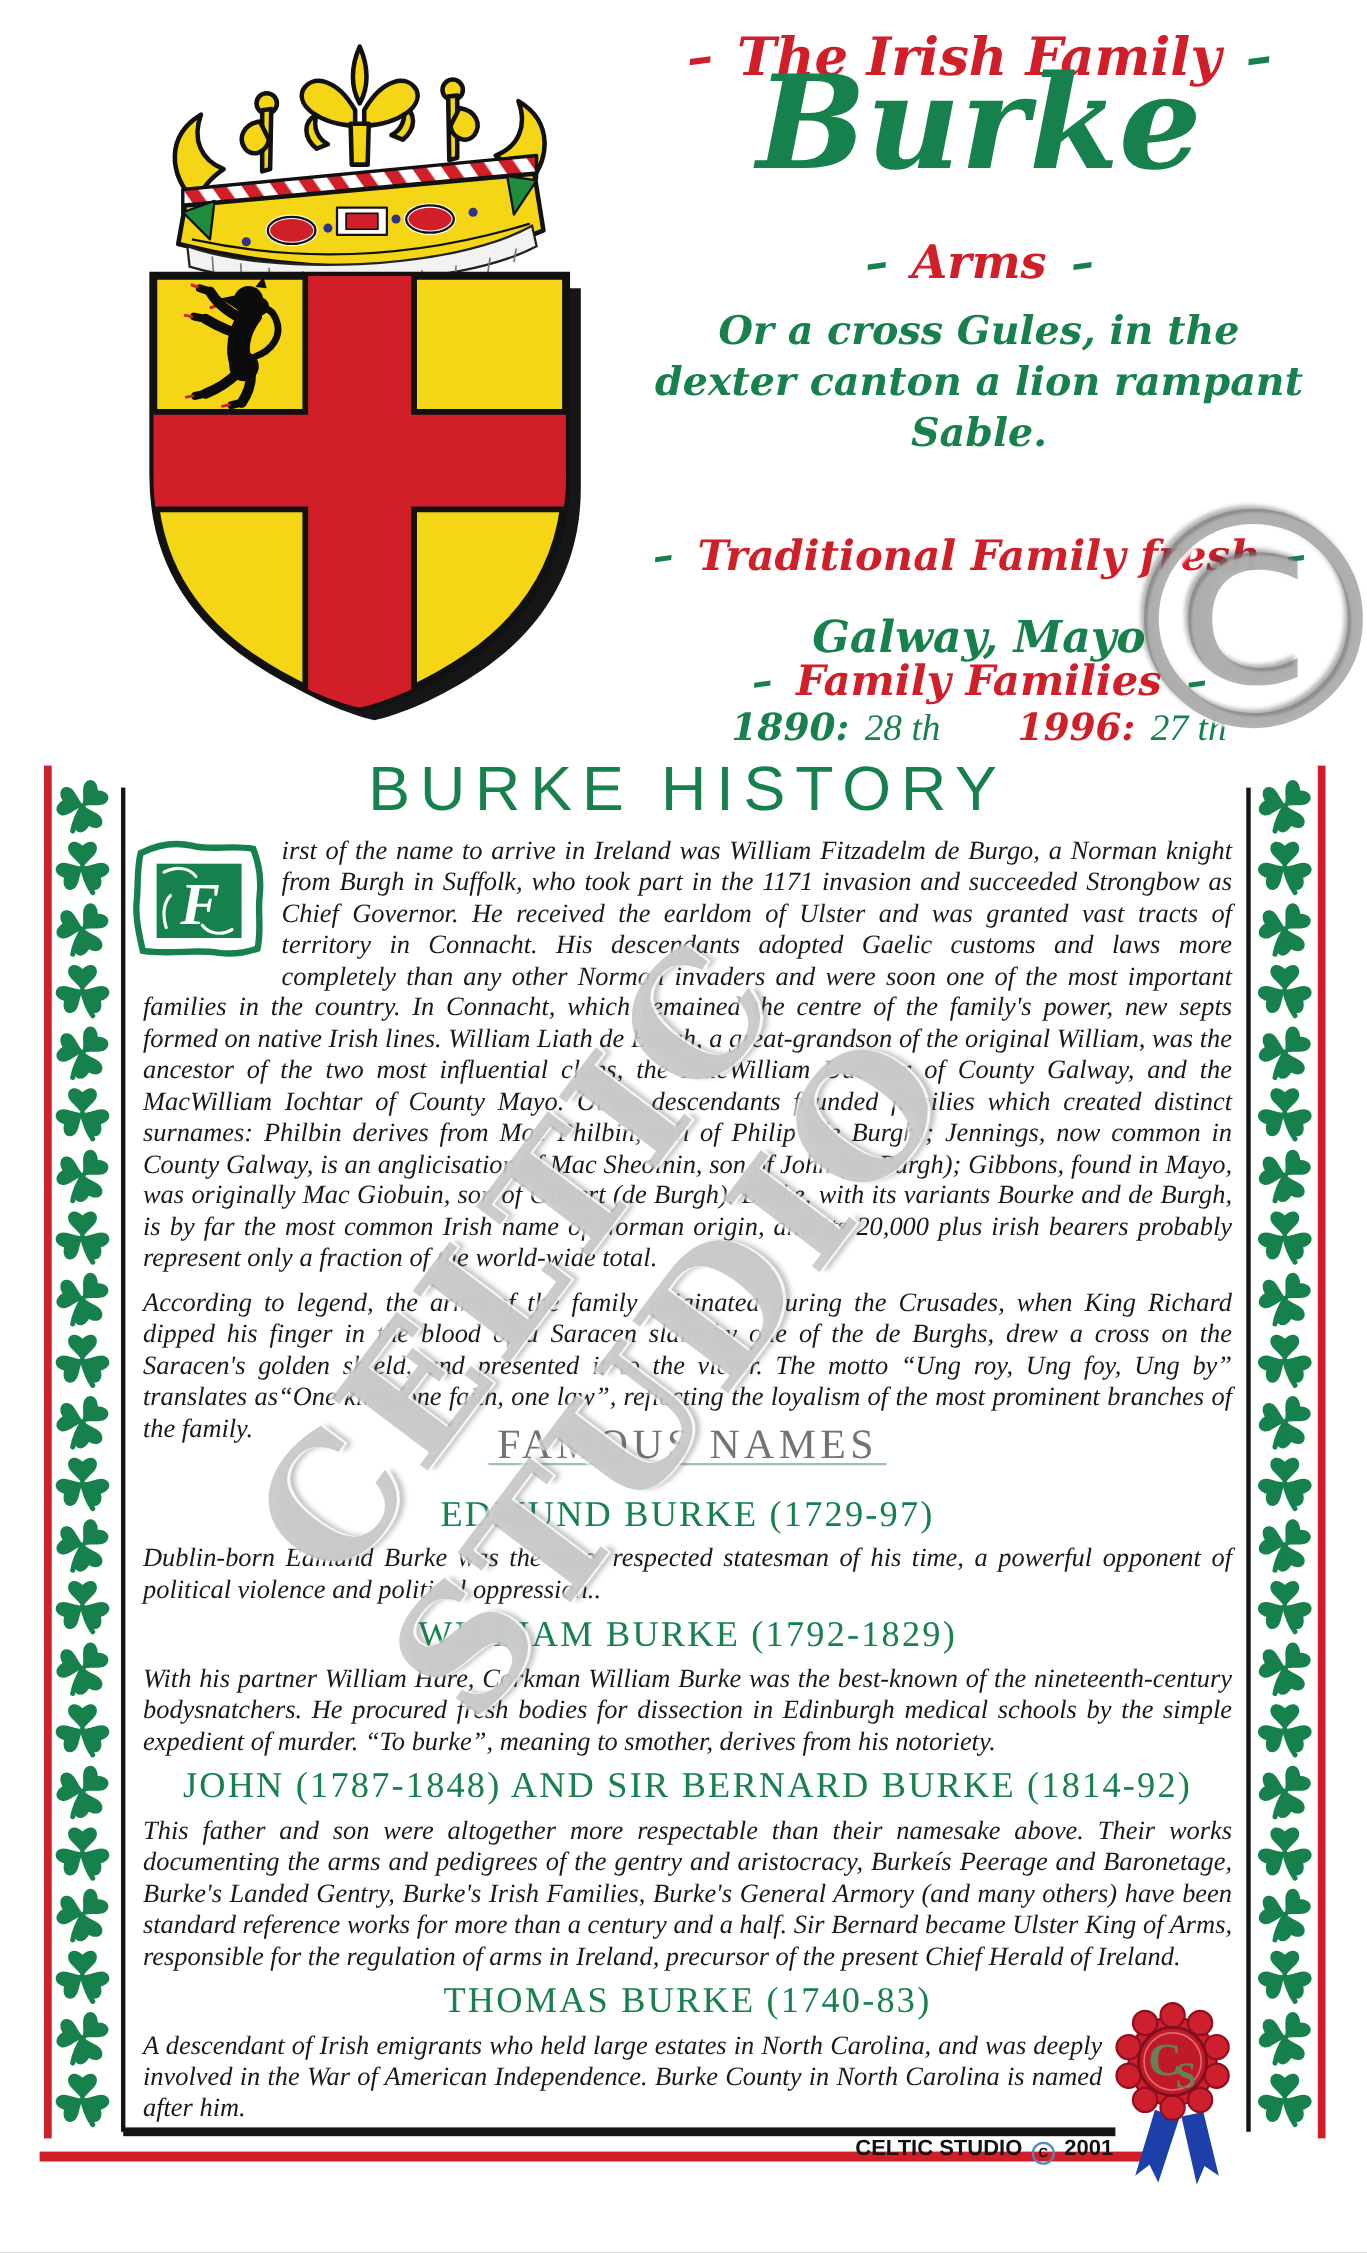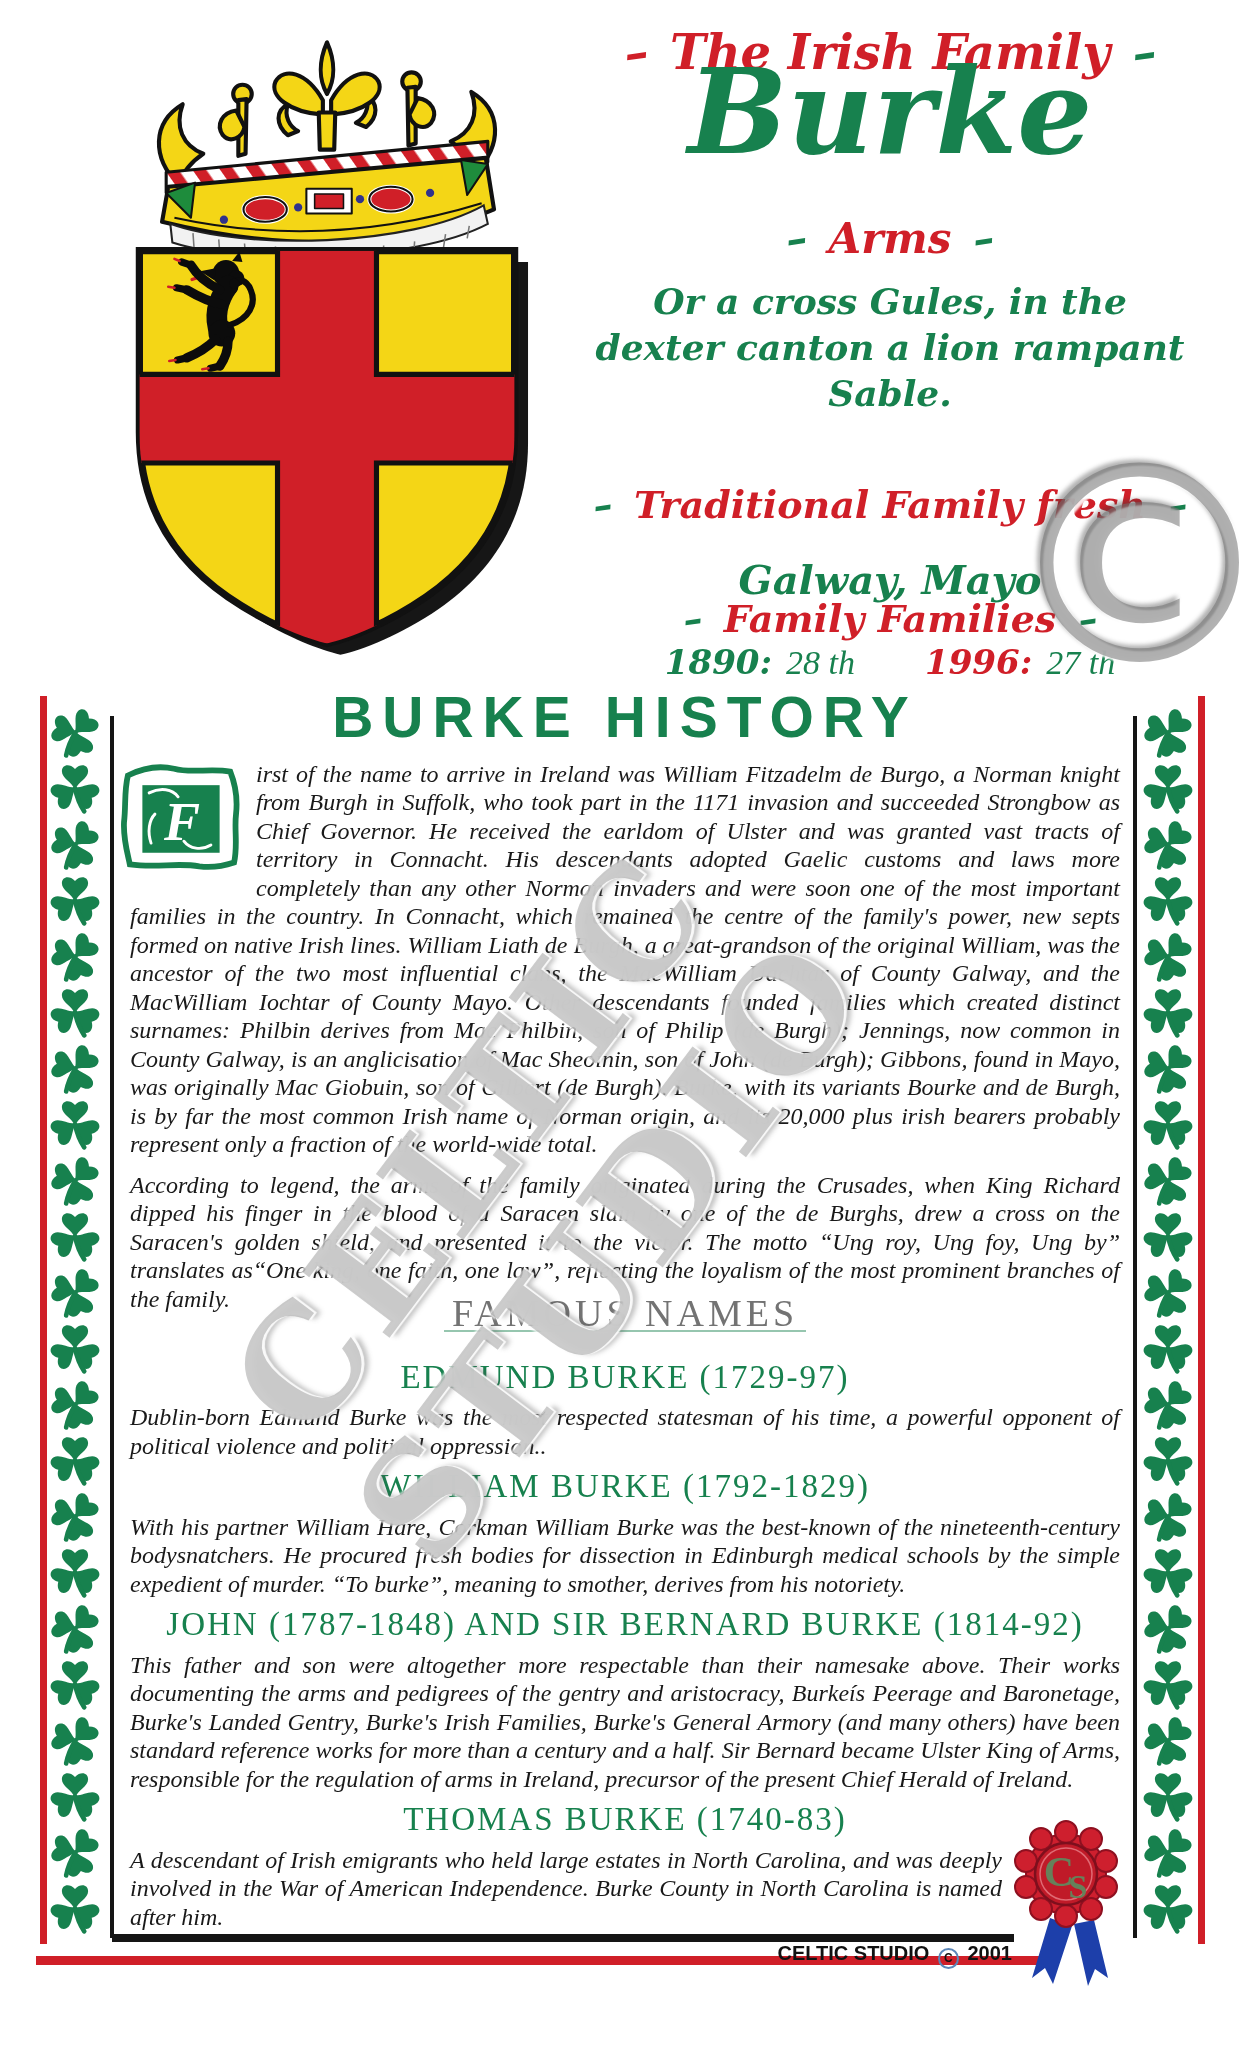--- a/index.html
+++ b/index.html
@@ -42,21 +42,21 @@
   .bottom-red{position:absolute;left:36px;top:1956px;width:1012px;height:9px;background:#d01f28;z-index:8;}
   .credit{position:absolute;left:512px;top:1942px;width:500px;text-align:right;z-index:9;
           font-family:"Liberation Sans",sans-serif;font-weight:bold;font-size:20px;color:#111;
           letter-spacing:0px;}
   .credit .cc{display:inline-block;width:17px;height:17px;border:2px solid #5b86b8;border-radius:50%;
           line-height:17px;text-align:center;font-size:12px;vertical-align:-2px;margin:0 3px;}
 
   
   .history{position:absolute;left:118px;top:688px;width:1014px;z-index:10;}
   .h-title{text-align:center;color:#17814e;font-family:"Liberation Sans",sans-serif;
-           font-weight:bold;font-size:57px;letter-spacing:9px;line-height:1.05;}
+           font-weight:normal;font-size:57px;letter-spacing:9px;line-height:1.05;}
   .h-body{margin-top:8px;font-size:24px;line-height:28.5px;font-style:italic;color:#191919;
           text-align:justify;}
   .dropcap{float:left;width:126px;height:112px;margin:2px 12px 2px 0;}
   .para{margin:12px;}
   .famous{ text-align:center;margin-top:-26px;margin-bottom:2px;}
   .famous span{display:inline-block;color:#737373;font-size:38px;font-style:normal;
            letter-spacing:4px;border-bottom:2px solid rgba(23,129,78,.45);padding:0 8px 2px;}
   .entry-h{text-align:center;color:#17814e;font-size:33px;font-style:normal;letter-spacing:2px;
            margin:12px 0 3px;}
   .entry-h.first{margin-top:30px;}

